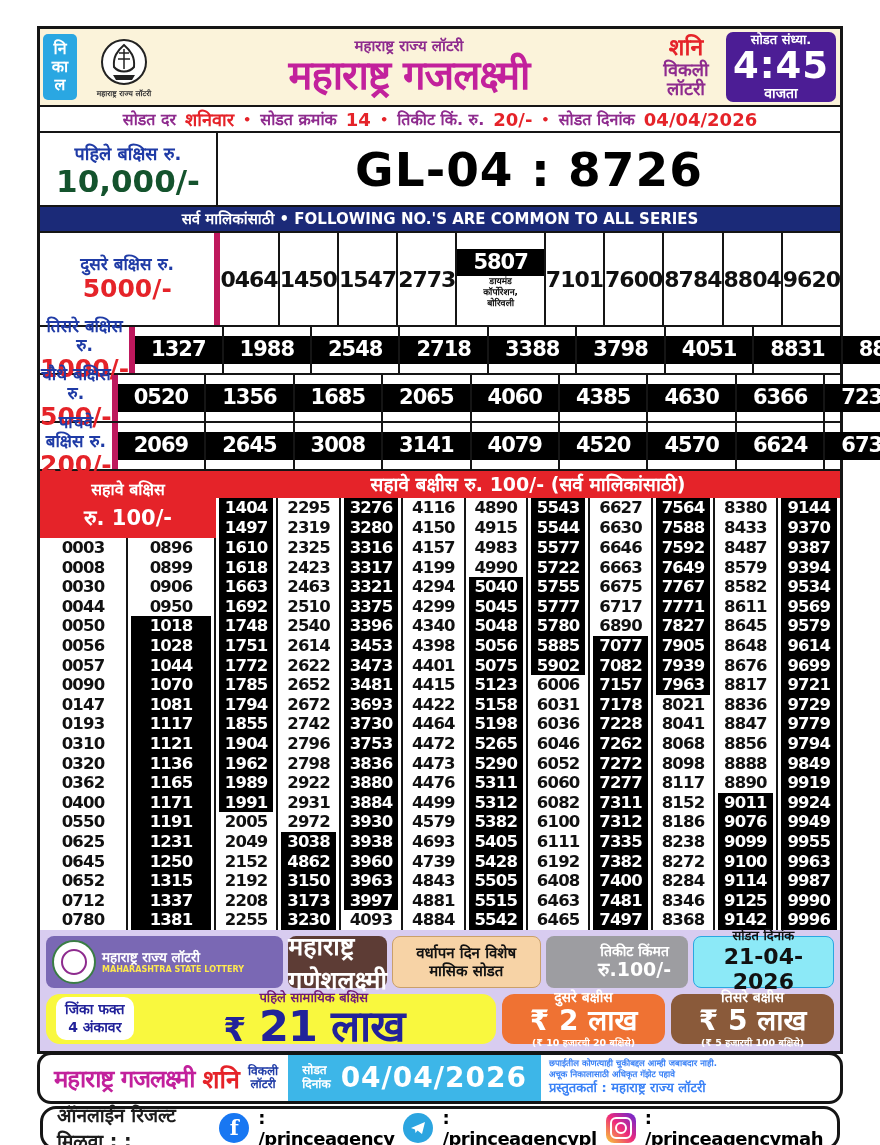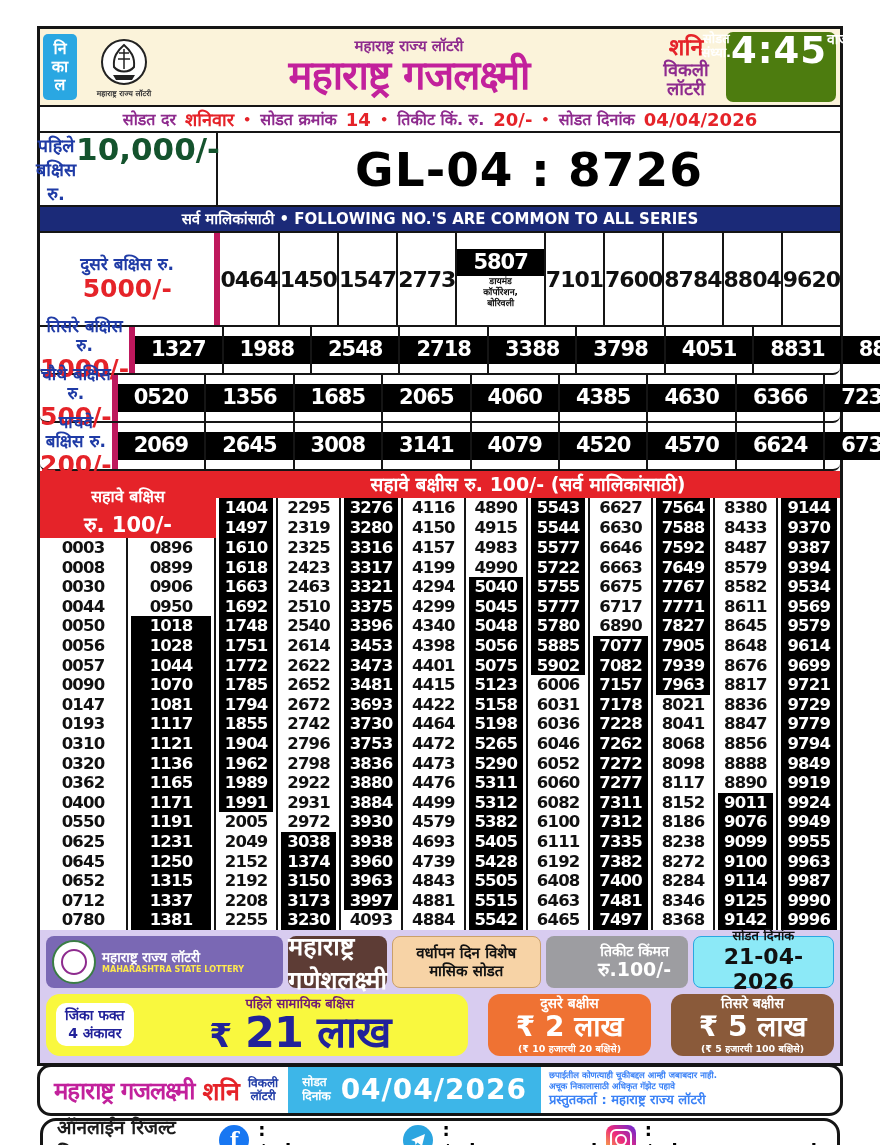--- a/index.html
+++ b/index.html
@@ -11,60 +11,60 @@
   .nikal{width:34px;margin:5px 3px;background:#2aa7e2;border-radius:5px;color:#fff;font-weight:bold;
          font-size:16px;line-height:1.12;display:flex;flex-direction:column;align-items:center;justify-content:center;}
   .logo{width:88px;display:flex;flex-direction:column;align-items:center;justify-content:center;}
   .logo-cap{font-size:7.5px;font-weight:bold;color:#333;margin-top:1px;}
   .htitle{flex:1;text-align:center;display:flex;flex-direction:column;justify-content:center;}
   .small-title{color:#8e2b8e;font-weight:bold;font-size:15px;line-height:1.1;}
   .big-title{color:#c2219c;font-weight:bold;font-size:40px;line-height:1.02;letter-spacing:-1px;}
   .daycol{width:72px;text-align:center;display:flex;flex-direction:column;justify-content:center;line-height:1.08;}
   .day{color:#e52329;font-weight:bold;font-size:23px;}
   .weekly{color:#8e2b8e;font-weight:bold;font-size:18px;}
-  .timebox{width:110px;margin:3px 4px;background:#4d7c0f;border-radius:7px;color:#fff;text-align:center;
-           display:flex;flex-direction:row;justify-content:center;line-height:1.05;}
+  .timebox{width:110px;margin:3px 4px;background:#4c1d95;border-radius:7px;color:#fff;text-align:center;
+           display:flex;flex-direction:column;justify-content:center;line-height:1.05;}
   .t-lab{font-size:13px;font-weight:bold;}
   .t-time{font-size:37px;font-weight:bold;letter-spacing:1px;}
   .t-suf{font-size:14px;font-weight:bold;}
 
   
   .info{height:24px;display:flex;align-items:center;justify-content:center;gap:9px;border-bottom:2px solid #151515;
         font-weight:bold;font-size:16px;white-space:nowrap;}
   .ilab{color:#8e2b8e;}
   .ival{color:#e52329;font-size:18px;}
   .bullet{color:#e52329;font-size:13px;}
 
   
   .fprow{display:flex;height:72px;border-bottom:2px solid #151515;}
-  .fp-label{width:176px;border-right:2px solid #151515;text-align:center;display:flex;flex-direction:row;justify-content:center;}
+  .fp-label{width:176px;border-right:2px solid #151515;text-align:center;display:flex;flex-direction:column;justify-content:center;}
   .fp-l1{color:#1f3ba6;font-weight:bold;font-size:18px;}
   .fp-l2{color:#14532d;font-weight:bold;font-size:31px;line-height:1.05;}
   .fp-num{flex:1;display:flex;align-items:center;justify-content:center;font-weight:bold;font-size:47px;letter-spacing:1px;color:#000;}
 
   .navyband{height:24px;line-height:24px;background:#1b2a78;color:#fff;text-align:center;font-weight:bold;
             font-size:15px;border-bottom:2px solid #151515;}
 
   
   .prow{display:flex;border-bottom:2px solid #151515;}
   .plabel{width:176px;border-right:6px solid #be185d;text-align:center;display:flex;flex-direction:column;justify-content:center;line-height:1.12;}
   .pl1{color:#1f3ba6;font-weight:bold;font-size:17px;}
   .pl2{color:#e52329;font-weight:bold;font-size:25px;}
   .pnums{flex:1;display:flex;}
   .pcell{flex:1;display:flex;flex-direction:column;align-items:center;justify-content:center;border-right:2px solid #151515;}
   .pcell:last-child{border-right:none;}
   .plainnum{font-weight:bold;font-size:22px;letter-spacing:-1px;}
   .box{background:#000;color:#fff;font-weight:bold;font-size:21px;padding:0 16px;line-height:1.3;letter-spacing:-1px;}
   .cap{font-size:9px;font-weight:bold;line-height:1.2;text-align:center;}
-  .h92{height:92px;} .h46{height:46px;border-radius:7px;}
+  .h92{height:92px;} .h46{height:46px;}
 
   
   .sixth-head{display:flex;}
   .red-label{width:176px;background:#e52329;color:#fff;text-align:center;display:flex;flex-direction:column;
-             justify-content:flex-end;gap:3px;}
+             justify-content:center;gap:3px;}
   .rl1{font-weight:bold;font-size:16px;}
   .rl2{font-weight:bold;font-size:21px;}
   .sixth-right{flex:1;display:flex;flex-direction:column;}
   .red-band{height:27px;line-height:27px;background:#e52329;color:#fff;font-weight:bold;font-size:19px;text-align:center;}
   .top-grid{display:grid;grid-template-columns:repeat(10,1fr);}
   .sixth-grid{display:grid;grid-template-columns:88px 88px repeat(10,1fr);}
   .scell{border-right:2px solid #151515;background:#fff;}
   .scell.last{border-right:none;}
   .scell .num{display:block;margin:0 3px;text-align:center;font-weight:bold;font-size:16.5px;line-height:19.6px;letter-spacing:-0.8px;}
   .scell.dark .num{background:#000;color:#fff;}
@@ -84,21 +84,21 @@
   .ad-occ{width:160px;background:#f7d3a6;border-radius:8px;text-align:center;font-weight:bold;font-size:15px;
           display:flex;flex-direction:column;justify-content:center;line-height:1.2;border:1px solid #caa06a;}
   .ad-ticket{width:116px;background:#9d9da1;border-radius:8px;color:#fff;text-align:center;display:flex;
              flex-direction:column;justify-content:center;line-height:1.15;padding-left:36px;}
   .ad-tk1{font-size:14px;font-weight:bold;}
   .ad-tk2{font-size:19px;font-weight:bold;}
   .ad-date{width:152px;background:#8ce9f7;border-radius:8px;text-align:center;display:flex;flex-direction:column;
            justify-content:center;line-height:1.15;border:1px solid #2aa7e2;}
   .ad-dt1{font-size:13px;font-weight:bold;}
   .ad-dt2{font-size:22px;font-weight:bold;}
-  .ad-row2{display:flex;gap:20px;height:62px;margin-top:6px;border-radius:29px;}
+  .ad-row2{display:flex;gap:6px;height:50px;margin-top:6px;border-radius:29px;}
   .big-yellow{flex:1;background:#f9f83e;border-radius:14px;display:flex;align-items:center;padding:3px 10px;gap:8px;}
   .win-pill{background:#fff;border-radius:10px;color:#22229a;font-weight:bold;font-size:14px;text-align:center;
             padding:4px 9px;line-height:1.25;flex:none;}
   .big-center{flex:1;text-align:center;line-height:0.95;}
   .first-common{color:#701a75;font-weight:bold;font-size:13px;line-height:1.1;}
   .big-amt{color:#22229a;font-weight:bold;font-size:43px;letter-spacing:-1px;}
   .big-rs{font-size:33px;}
   .sm-box{width:163px;border-radius:12px;color:#fff;text-align:center;display:flex;flex-direction:column;
           justify-content:center;line-height:1.15;}
   .sb-orange{background:#ef7233;}
@@ -999,21 +999,21 @@
       <div class="scell">
         <span class="num">0645</span>
       </div>
       <div class="scell dark">
         <span class="num">1250</span>
       </div>
       <div class="scell">
         <span class="num">2152</span>
       </div>
       <div class="scell dark">
-        <span class="num">1374</span>
+        <span class="num">4862</span>
       </div>
       <div class="scell dark">
         <span class="num">3960</span>
       </div>
       <div class="scell">
         <span class="num">4739</span>
       </div>
       <div class="scell dark">
         <span class="num">5428</span>
       </div>

